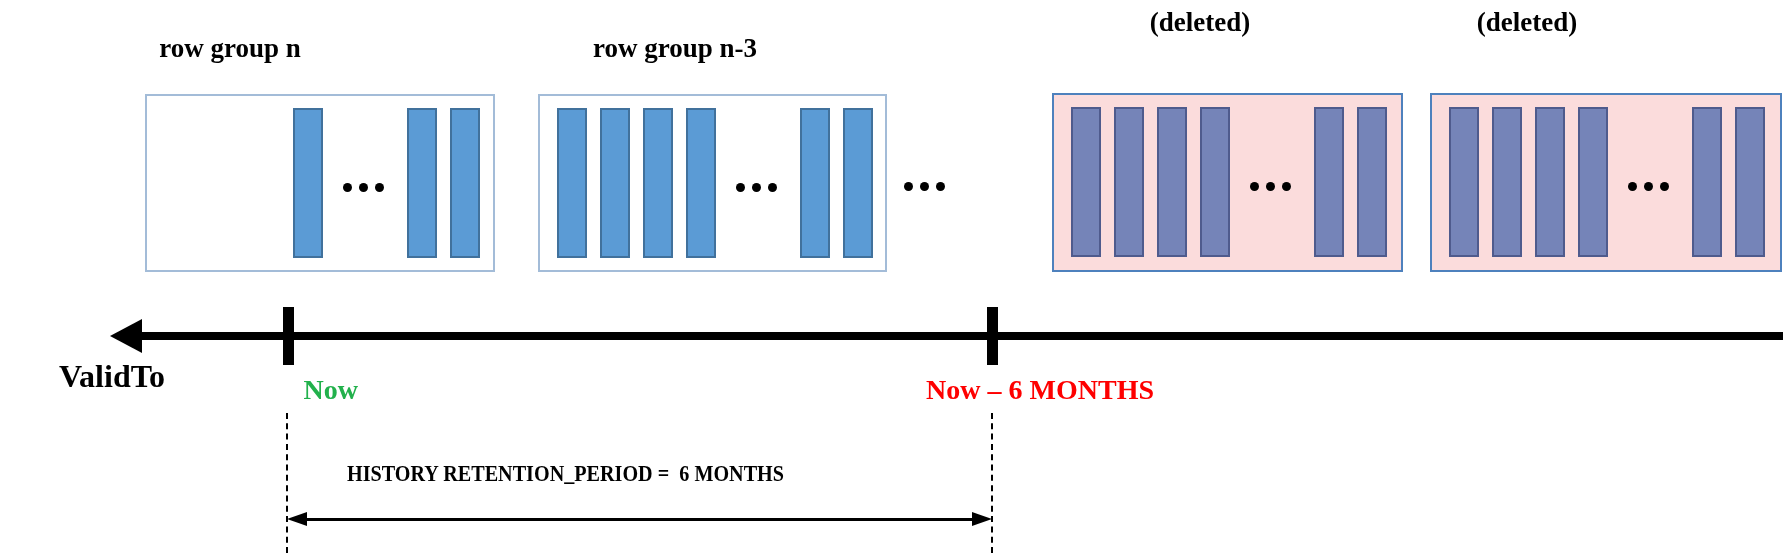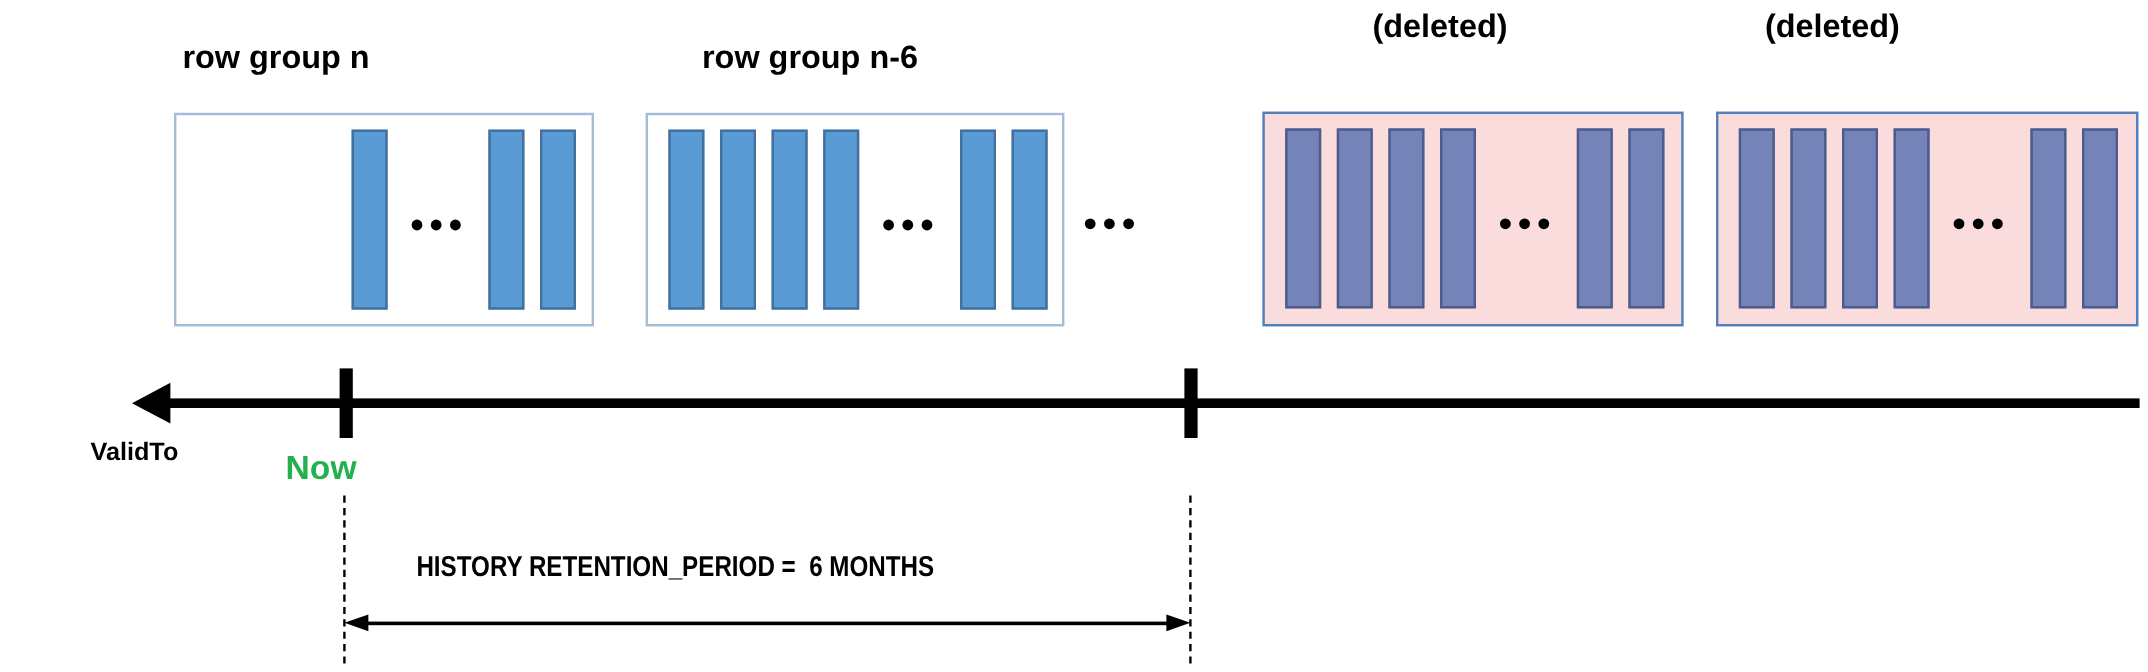--- a/index.html
+++ b/index.html
@@ -1,20 +1,20 @@
 <!DOCTYPE html>
 <html style="--box-fill: #ffffff; --box-border: #a3bcd8; --bar-fill: #5b9bd5; --bar-border: #41719c; --deleted-box-fill: #fbdcdc; --deleted-box-border: #4e81bd; --deleted-bar-fill: #7584b8; --deleted-bar-border: #4f5b8d; --now-color: #22b14c; --cutoff-color: #fe0000; --axis-color: #000000;"><head>
 <meta charset="utf-8">
 <style>
   html,body{margin:0;padding:0;background:#fff;}
   #canvas{
     position:relative;
     width:1790px;height:560px;
     background:#fff;
-    font-family:Liberation Sans, sans-serif;
+    font-family:Liberation Serif, serif;
     overflow:hidden;
   }
   
   .group-label{
     position:absolute;
     text-align:center;
     font-weight:bold;
     font-size:27px;
     line-height:34px;
     color:#000;
@@ -63,26 +63,26 @@
     position:absolute;
     top:307px;width:11px;height:58px;
     background:var(--axis-color);
   }
   #tick-now{left:283px;}
   #tick-cutoff{left:987px;}
   .axis-caption{
     position:absolute;
     left:7px;top:360px;width:210px;
     text-align:center;
-    font-weight:bold;font-size:21px;line-height:33px;color:#000;
+    font-weight:bold;font-size:32px;line-height:33px;color:#000;
   }
   .point-label{
     position:absolute;
     top:374px;
-    text-align:left;
+    text-align:right;
     font-weight:bold;font-size:28px;line-height:32px;
     white-space:nowrap;
   }
   #now-label{left:238px;width:120px;color:var(--now-color);}
   #cutoff-label{left:854px;width:300px;color:var(--cutoff-color);}
   .dashed-line{
     position:absolute;
     top:413px;height:140px;width:0;
     border-left:2px dashed #000;
   }
@@ -124,21 +124,21 @@
         <div class="bar" style="left: 146px;"></div>
         <div class="dots" style="left: 196px; top: 87px;">
           <span class="dot"></span>
           <span class="dot"></span>
           <span class="dot"></span>
         </div>
         <div class="bar" style="left: 260px;"></div>
         <div class="bar" style="left: 303px;"></div>
       </div>
       <div class="group-label" style="left: 525px; top: 31px; width: 300px;">
-        <div>row group n-6</div>
+        <div>row group n-3</div>
       </div>
       <div class="group-box" style="left: 538px; top: 94px; width: 349px; height: 178px;">
         <div class="bar" style="left: 17px;"></div>
         <div class="bar" style="left: 60px;"></div>
         <div class="bar" style="left: 103px;"></div>
         <div class="bar" style="left: 146px;"></div>
         <div class="dots" style="left: 196px; top: 87px;">
           <span class="dot"></span>
           <span class="dot"></span>
           <span class="dot"></span>
@@ -189,20 +189,21 @@
   <div class="axis-arrowhead"></div>
   <div class="axis-line"></div>
   <div class="tick" id="tick-now"></div>
   <div class="tick" id="tick-cutoff"></div>
 
   <div class="axis-caption">
     <div>ValidTo</div>
   </div>
 
   <div class="point-label" id="now-label">Now</div>
+  <div class="point-label" id="cutoff-label">Now – 6 MONTHS</div>
 
   <div class="dashed-line" id="dashed-now"></div>
   <div class="dashed-line" id="dashed-cutoff"></div>
 
   <div class="retention-label">HISTORY RETENTION_PERIOD =  6 MONTHS</div>
 
   <div class="span-arrow">
     <div class="head left"></div>
     <div class="line"></div>
     <div class="head right"></div>

